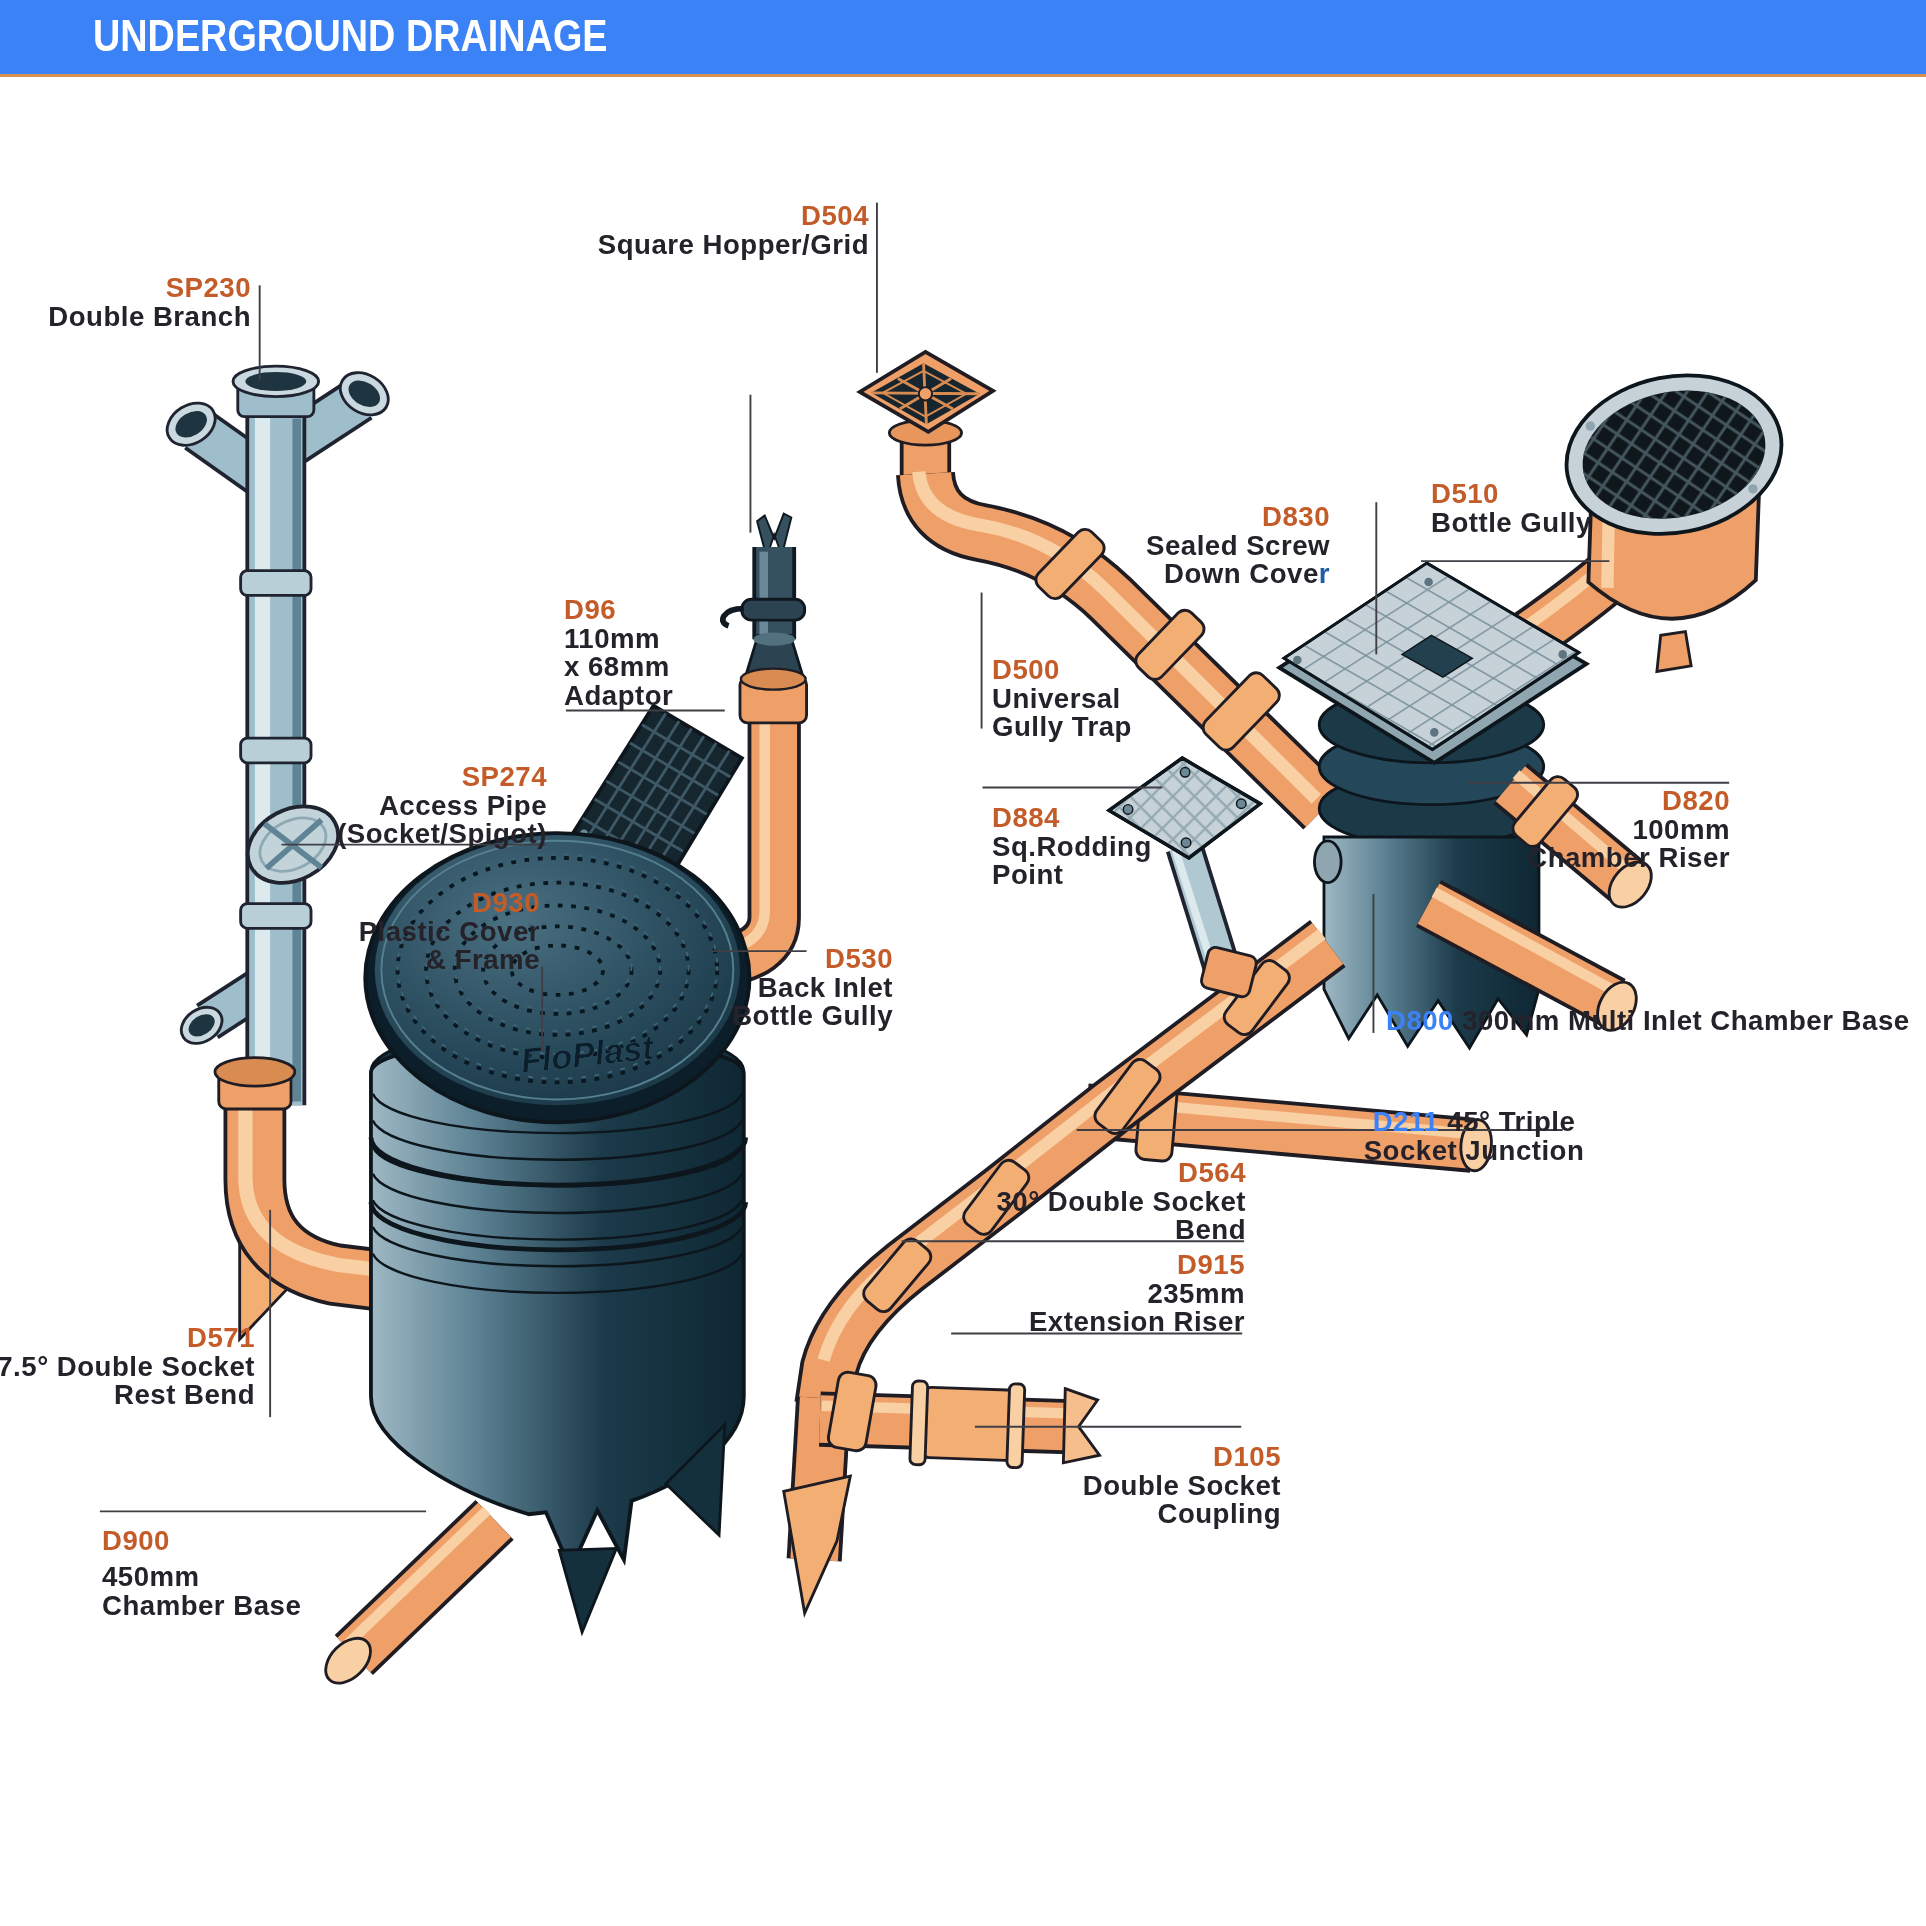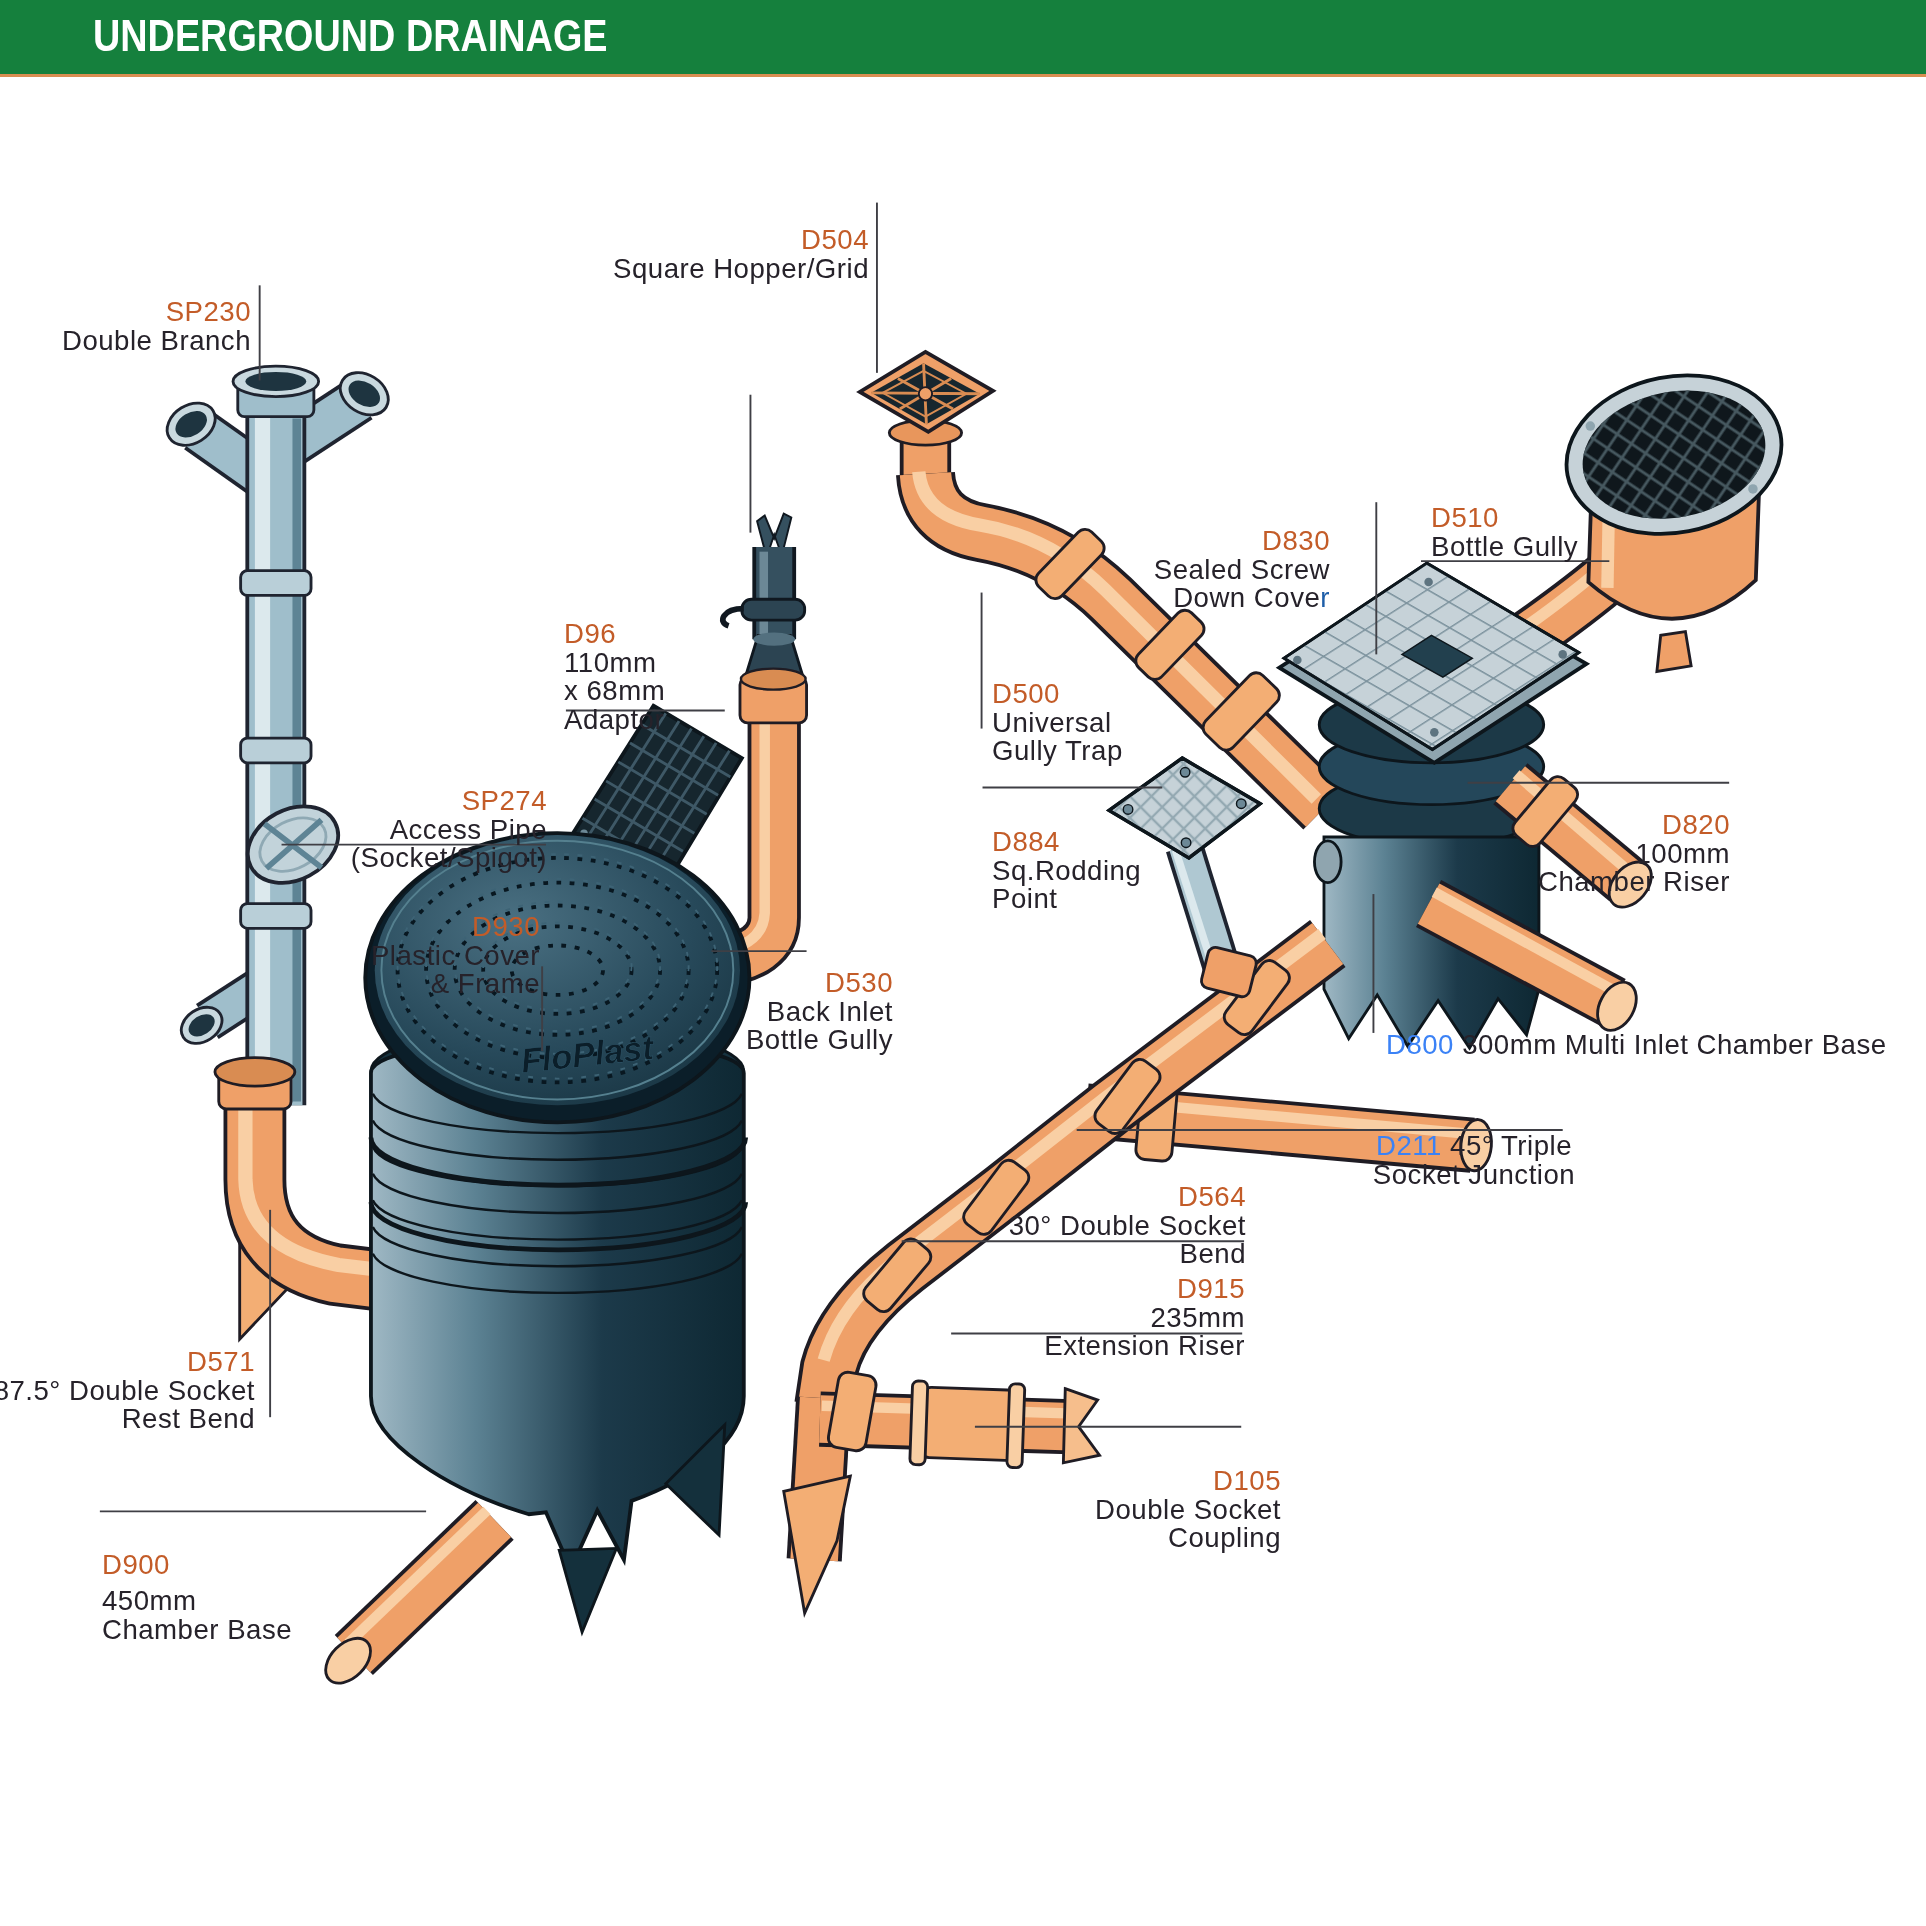--- a/index.html
+++ b/index.html
@@ -1,21 +1,21 @@
 <!DOCTYPE html>
 <html style="font-size:15px"><head>
 <meta charset="utf-8">
 <style>
   html,body{margin:0;padding:0;background:#fff;}
   body{width:1927px;height:1927px;position:relative;font-family:"Liberation Sans",sans-serif;overflow:hidden;}
-  .banner{position:absolute;left:0;top:0;width:1927px;height:74px;background:#15803d;border-bottom:3.8px solid #D98E52;}
+  .banner{position:absolute;left:0;top:0;width:1927px;height:74px;background:#3b82f6;border-bottom:3.8px solid #D98E52;}
   .banner h1{margin:0;position:absolute;left:93px;top:13.3px;font-size:45px;line-height:45px;font-weight:700;color:#fff;
     transform:scaleX(0.84);transform-origin:left center;letter-spacing:0px;white-space:nowrap;}
   .stage{position:absolute;left:0;top:0;width:1927px;height:1927px;}
-  .lbl{position:absolute;font-weight:400;font-size:27.6px;line-height:28.5px;color:#26222A;letter-spacing:0.5px;white-space:nowrap;margin-top:24px;}
+  .lbl{position:absolute;font-weight:700;font-size:27.6px;line-height:28.5px;color:#26222A;letter-spacing:0.5px;white-space:nowrap;}
   .lbl .code{color:#C35C28;display:block;}
   .lbl .code-inline{color:#3b82f6;}
   .lbl.ra{text-align:right;width:438px;}
   .lbl.la{text-align:left;}
   .lbl.ca{text-align:center;width:438px;}
   .lbl .gap{margin-top:7.6px;}
   .accent{color:#1E5EA8;}
   svg{position:absolute;left:0;top:0;}
 </style>
 </head>

